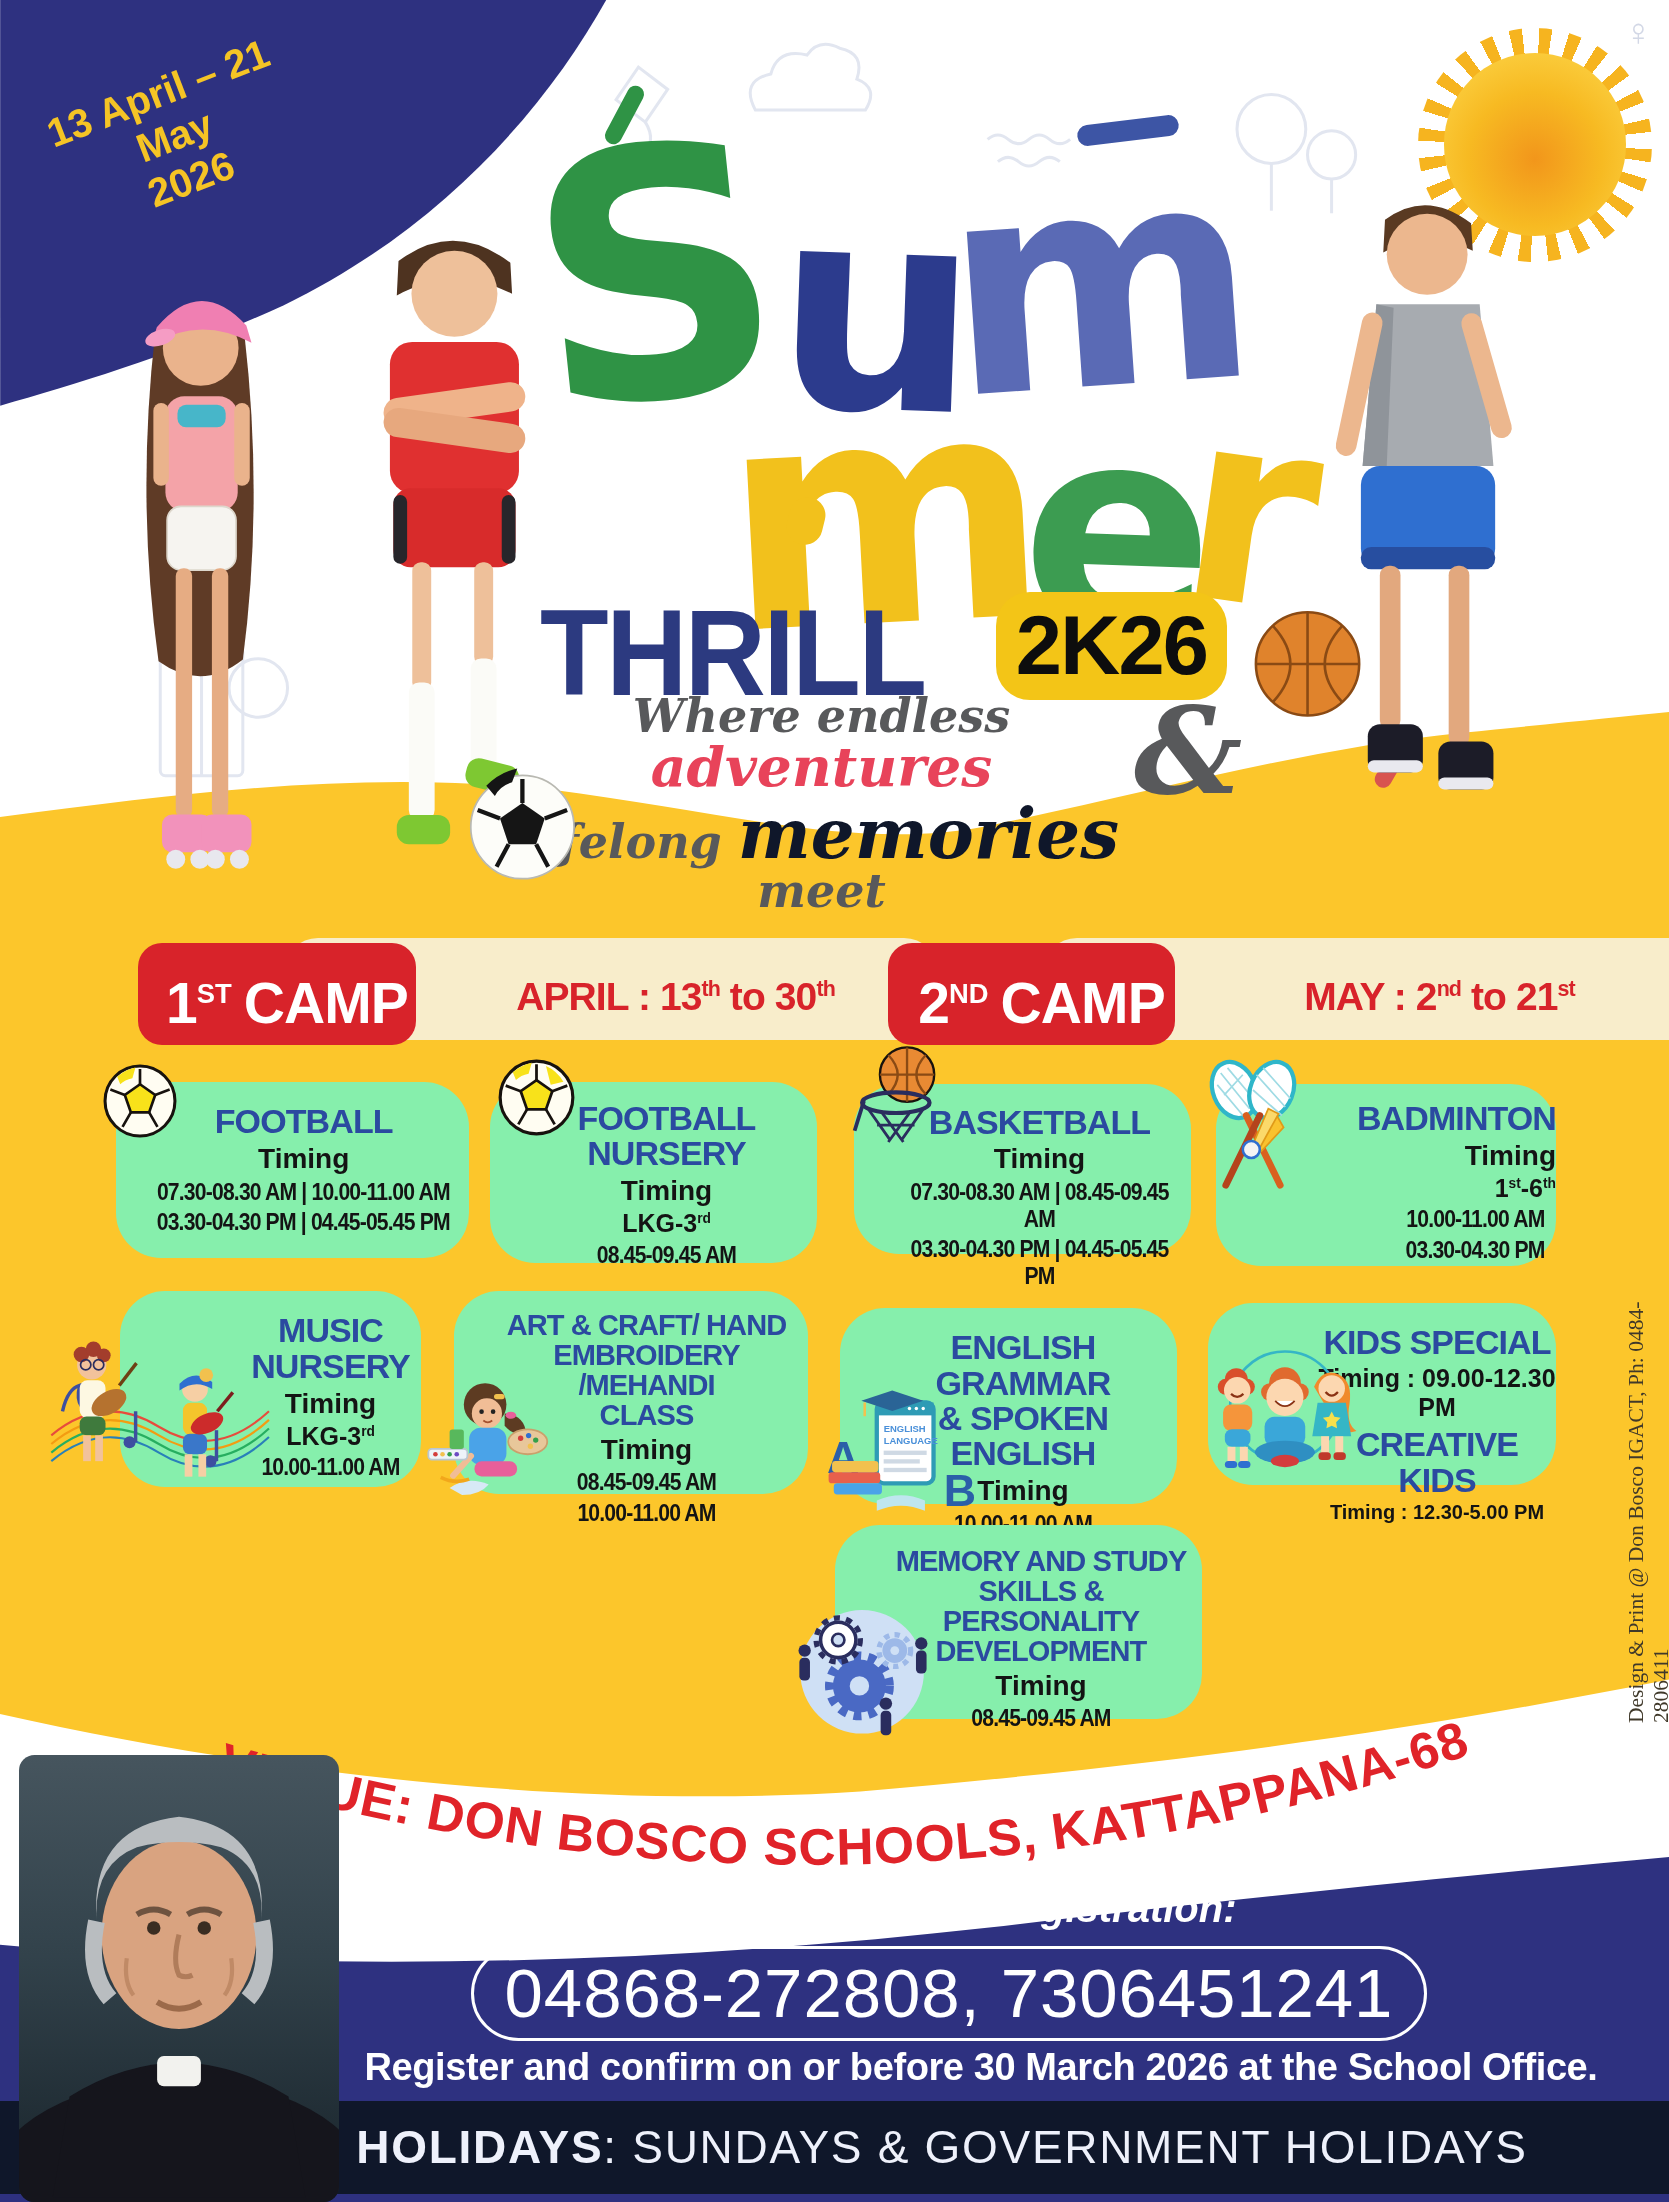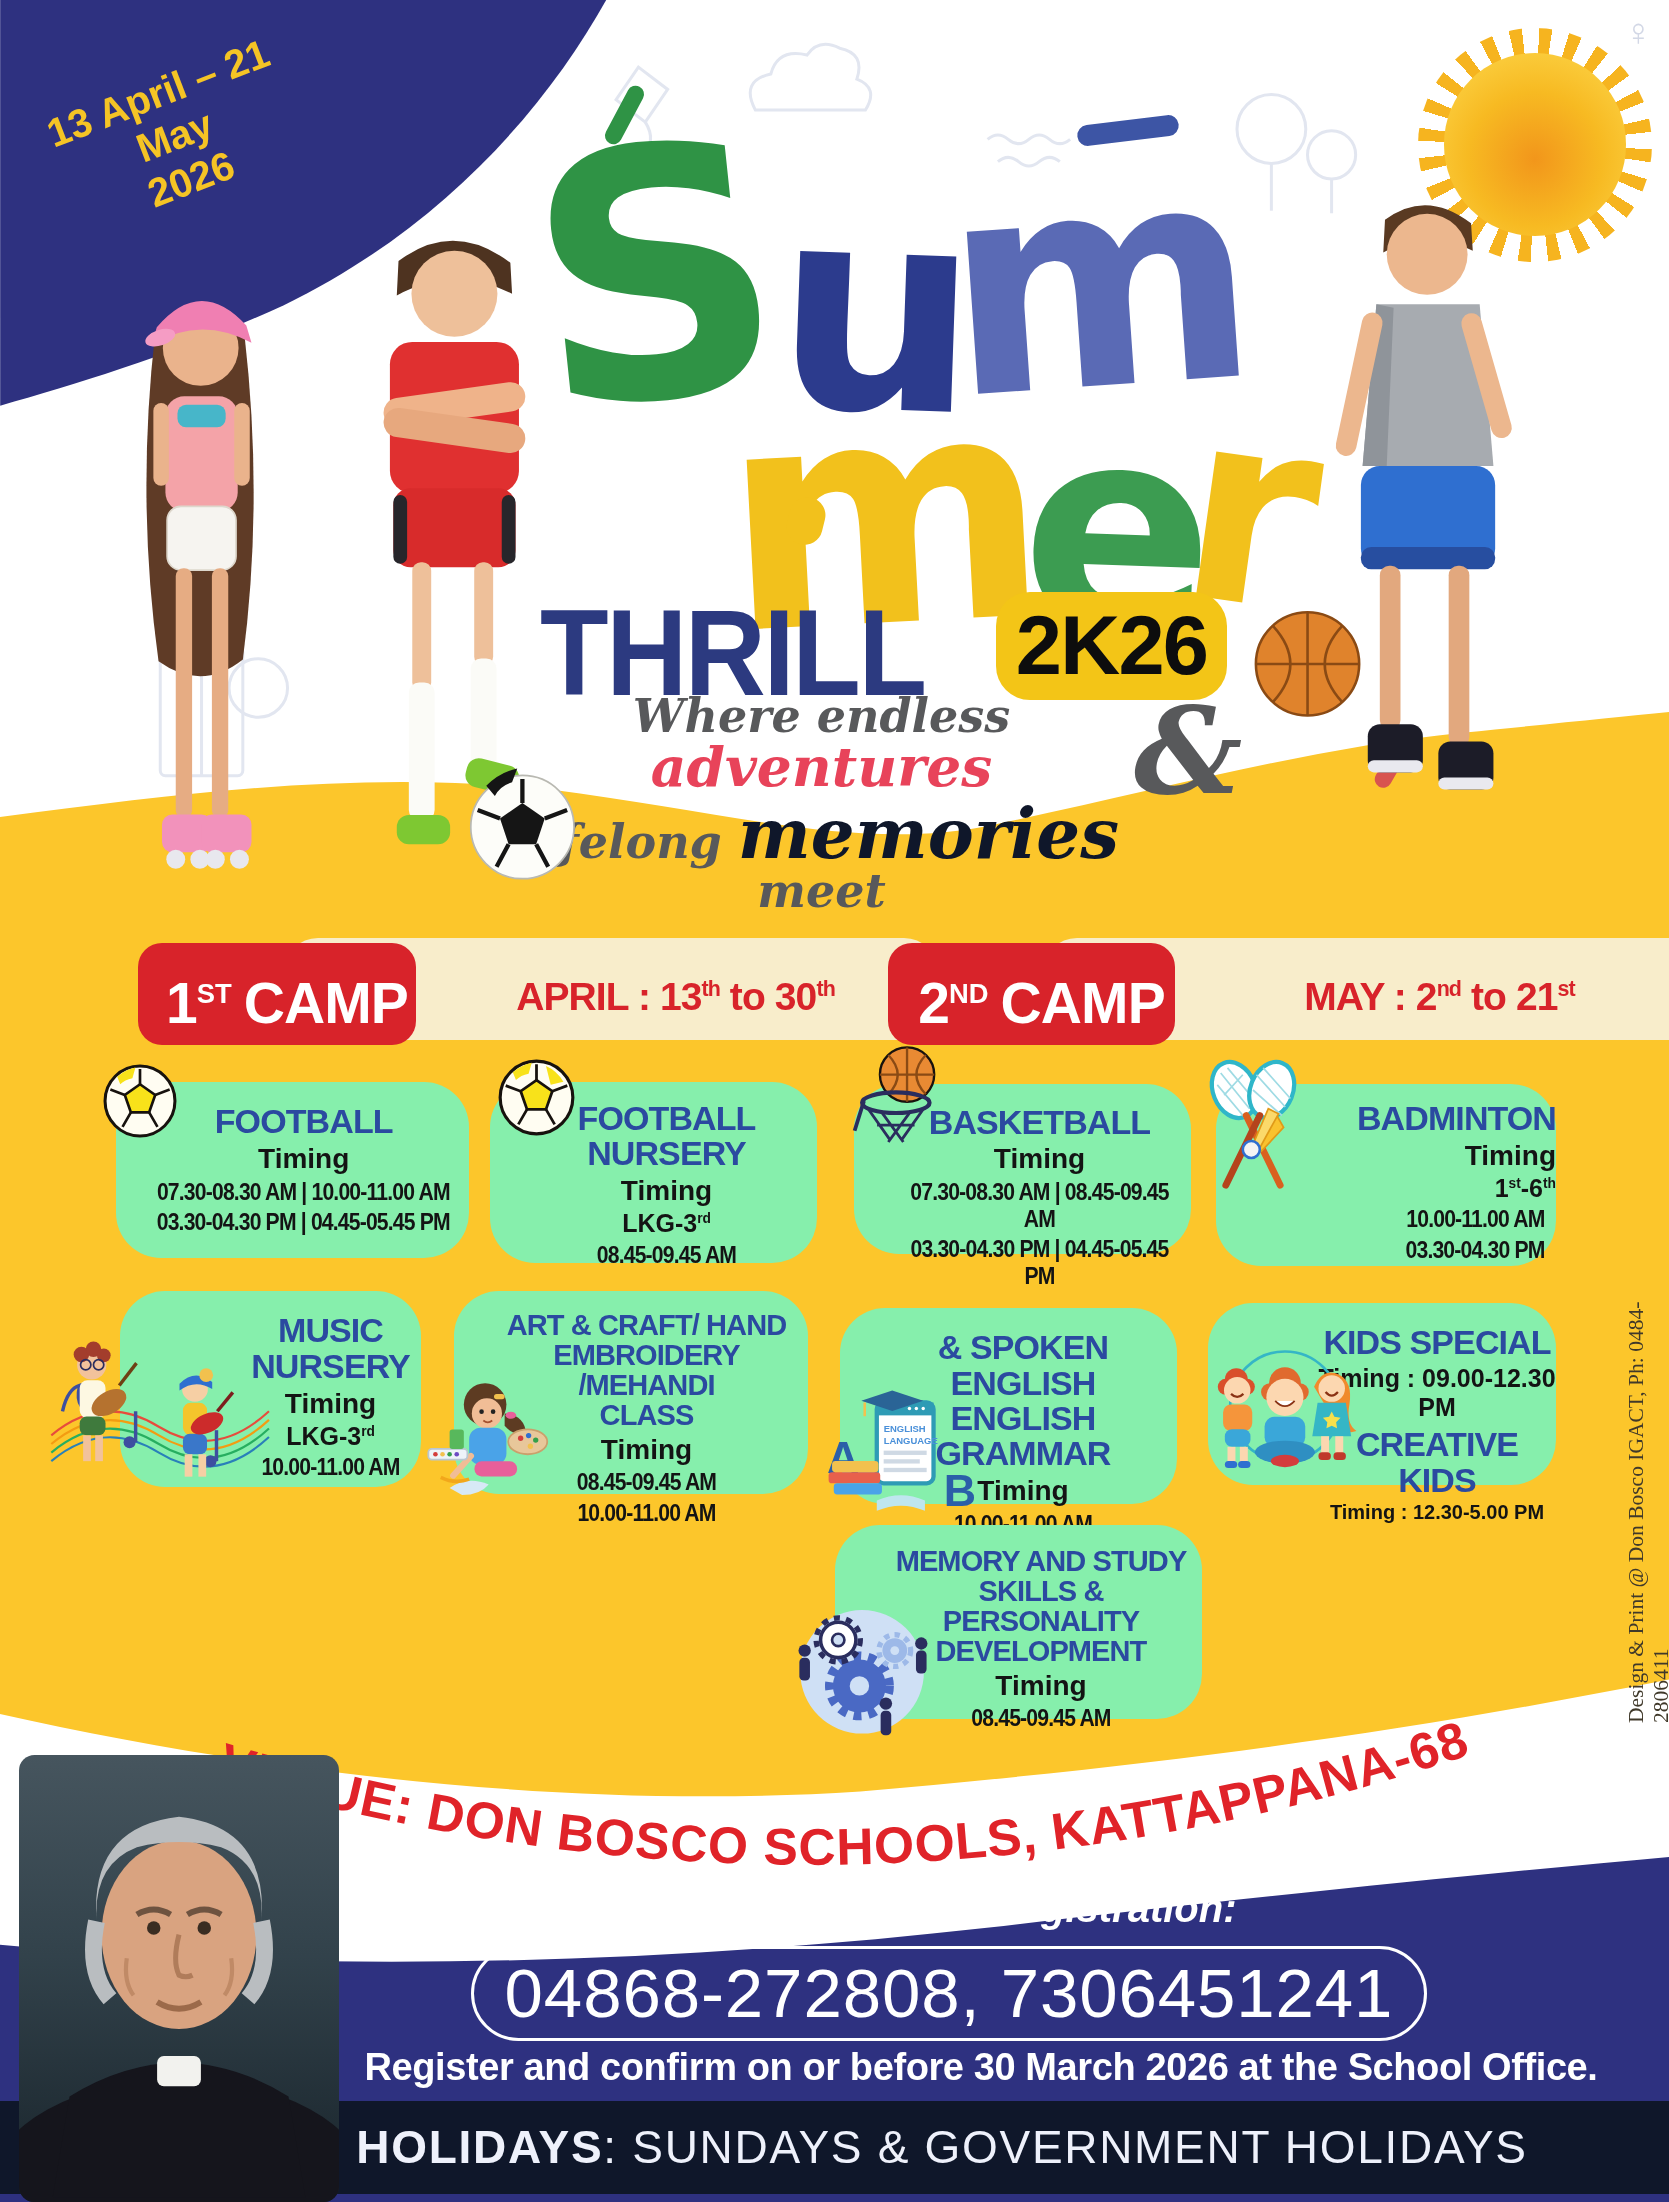--- a/index.html
+++ b/index.html
@@ -367,22 +367,22 @@
       <rect x="6" y="84" width="44" height="12" rx="4" fill="#eef3f8" stroke="#b9c6d2" stroke-width="2"></rect>
       <circle cx="14" cy="90" r="2.6" fill="#d43c3c"></circle>
         <circle cx="22" cy="90" r="2.6" fill="#f2c14e"></circle>
         <circle cx="30" cy="90" r="2.6" fill="#34a04a"></circle>
         <circle cx="38" cy="90" r="2.6" fill="#6c4ac2"></circle>
       <rect x="30" y="62" width="16" height="22" rx="3" fill="#58b85c"></rect>
     </svg>
   </div>
 
   <div class="card" style="left:840px;top:1308px;width:337px;height:196px;padding-top:22.4px;padding-left:29px;">
+    <div class="ctitle">ENGLISH GRAMMAR</div>
     <div class="ctitle">&amp; SPOKEN ENGLISH</div>
-    <div class="ctitle">ENGLISH GRAMMAR</div>
     <div class="ctim">Timing</div>
     <div class="cline">10.00-11.00 AM</div>
     <svg class="abs" style="left:-13.8px;top:79px" width="148" height="129" viewBox="0 0 170 150">
       <text x="0" y="100" font-family="Liberation Sans" font-weight="bold" font-size="52" fill="#2b5fa8">A</text>
       <text x="136" y="138" font-family="Liberation Sans" font-weight="bold" font-size="52" fill="#2b5fa8">B</text>
       <rect x="58" y="18" width="66" height="94" rx="8" fill="#ffffff" stroke="#2e9bb5" stroke-width="5"></rect>
       <rect x="58" y="18" width="66" height="15" fill="#2e9bb5"></rect>
       <circle cx="112" cy="25" r="2" fill="#fff"></circle>
         <circle cx="104" cy="25" r="2" fill="#fff"></circle>
         <circle cx="96" cy="25" r="2" fill="#fff"></circle>

